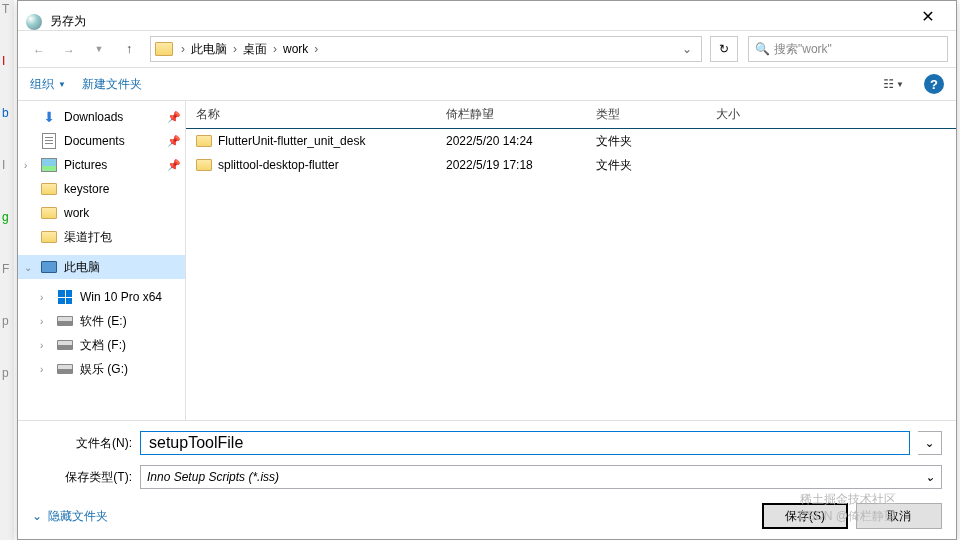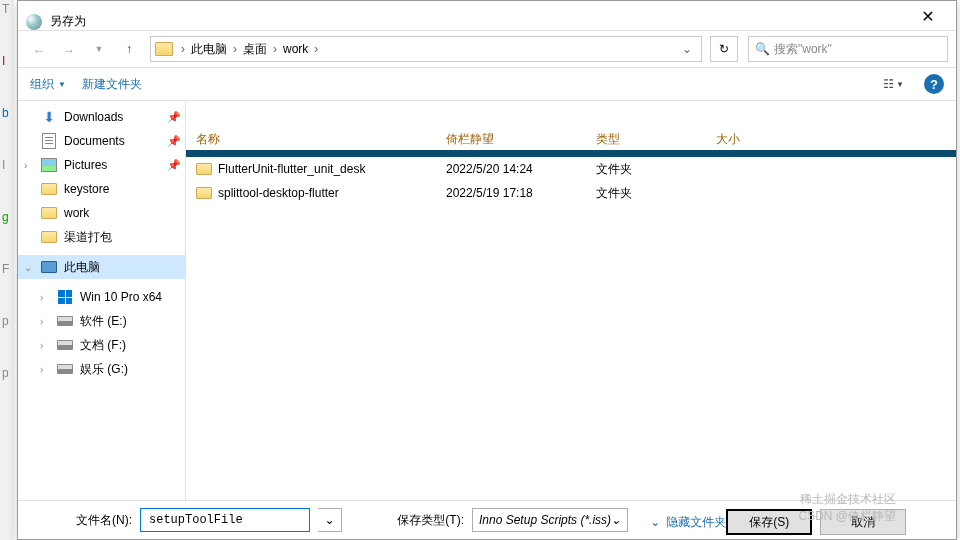--- a/index.html
+++ b/index.html
@@ -46,42 +46,42 @@
 .doc-icon { width: 14px; height: 16px; background: #fff; border: 1px solid #888; position: relative; }
 .doc-icon::after { content: ""; position: absolute; top: 3px; left: 2px; right: 2px; height: 1px; background: #888; box-shadow: 0 3px 0 #888, 0 6px 0 #888; }
 .pic-icon { width: 16px; height: 14px; background: linear-gradient(180deg, #87ceeb 60%, #90ee90 60%); border: 1px solid #888; position: relative; }
 .pc-icon { width: 16px; height: 12px; background: #5b9bd5; border: 1px solid #2e5c8a; border-radius: 1px; }
 .drv-icon { width: 16px; height: 10px; background: #888; border-radius: 1px; position: relative; }
 .drv-icon::after { content: ""; position: absolute; top: 1px; left: 1px; right: 1px; height: 4px; background: #ddd; }
 .win-icon { width: 14px; height: 14px; display: grid; grid-template: 1fr 1fr / 1fr 1fr; gap: 1px; }
 .win-icon > div { background: #0078d7; }
 .pin { color: #666; font-size: 11px; margin-left: auto; margin-right: 4px; }
 .filepane { flex: 1; display: flex; flex-direction: column; }
-.headers { height: 28px; display: flex; align-items: center; border-bottom: 7px solid #0c4a6e; color: #a16207; margin-top: 28px; }
+.headers { height: 28px; display: flex; align-items: center; border-bottom: 1px solid #0c4a6e; color: #404040; }
 .headers > div { padding: 0 10px; }
 .col-name { width: 250px; }
 .col-date { width: 150px; }
 .col-type { width: 120px; font-family: Liberation Serif, serif; }
 .col-size { width: 90px; }
 .filerow { height: 24px; display: flex; align-items: center; cursor: pointer; }
 .filerow > div { padding: 0 10px; }
 .filerow .col-name { display: flex; align-items: center; gap: 6px; }
-.footer { border-top: 1px solid #e0e0e0; padding: 4px 14px; display: flex; flex-direction: row; gap: 22px; }
+.footer { border-top: 1px solid #e0e0e0; padding: 10px 14px; display: flex; flex-direction: column; gap: 10px; }
 .field-row { display: flex; align-items: center; gap: 8px; }
 .field-label { width: 100px; text-align: right; }
 .field-input { flex: 1; height: 24px; border: 1px solid #0078d7; padding: 0 6px; display: flex; align-items: center; }
 .field-input.combo { border: 1px solid #abadb3; justify-content: space-between; font-style: italic; }
 .field-drop { width: 24px; height: 24px; border: 1px solid #abadb3; border-left: none; display: flex; align-items: center; justify-content: center; cursor: pointer; }
 .actions { display: flex; align-items: center; justify-content: space-between; margin-top: 4px; }
 .hide-folders { display: flex; align-items: center; gap: 6px; color: #1a6fb0; cursor: pointer; }
 .btns { display: flex; gap: 8px; }
 .btn { min-width: 86px; height: 26px; border: 1px solid #adadad; background: #e1e1e1; display: flex; align-items: center; justify-content: center; cursor: pointer; }
 .btn.primary { border: 2px solid #000000; }
 .watermark { position: absolute; right: 60px; bottom: 14px; color: #b8b8b8; font-size: 12px; display: flex; flex-direction: column; align-items: flex-end; pointer-events: none; }
-input.native { border: none; outline: none; flex: 1; font-size: 12px; font-family: Liberation Mono, monospace; }
+input.native { border: none; outline: none; flex: 1; font-size: 16px; font-family: Liberation Sans, sans-serif; }
 </style>
 </head>
 <body>
 
 <div class="bkg">
   <span>T</span>
     <span class="r">I</span>
     <span class="b">b</span>
     <span>I</span>
     <span class="g">g</span>

